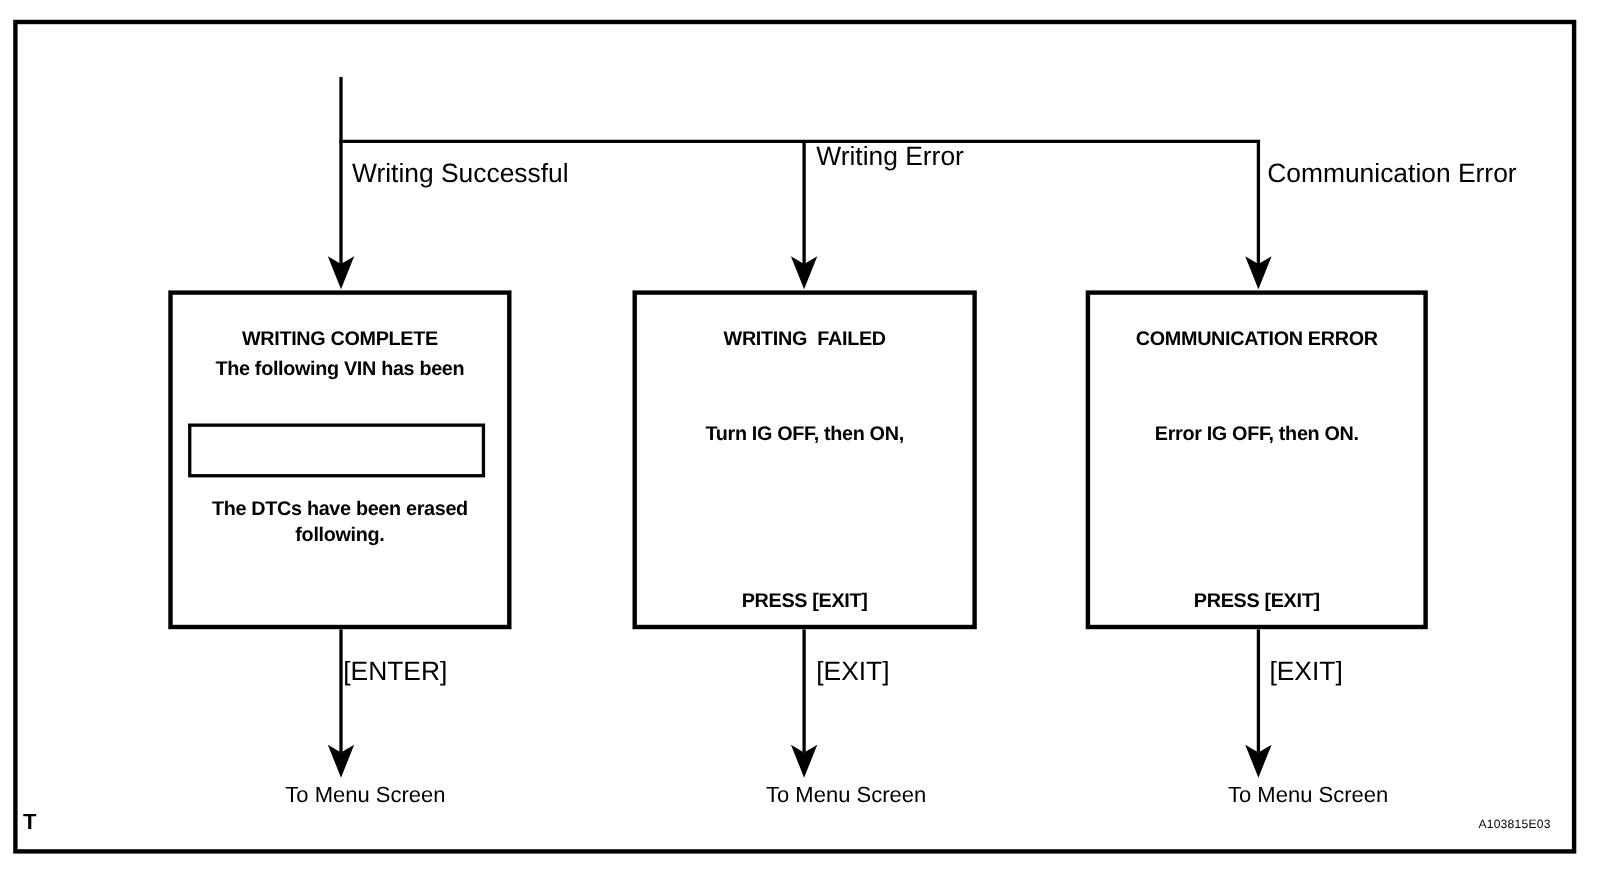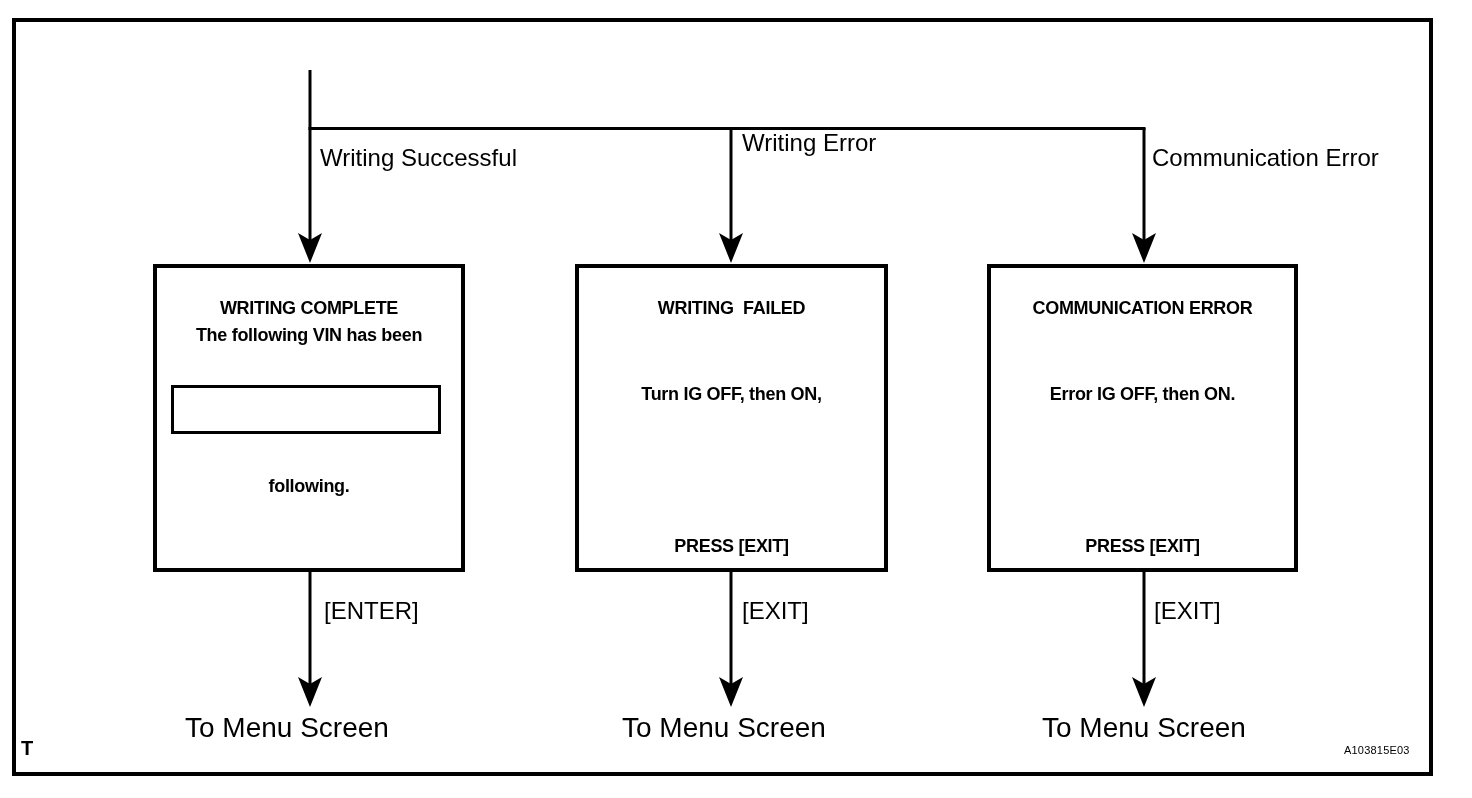--- a/index.html
+++ b/index.html
@@ -57,29 +57,29 @@
   .box-footer { top: 266px; }
   .flow-label {
     position: absolute;
     font-size: 24px;
     line-height: 26px;
     white-space: nowrap;
   }
   .branch-label-1 { left: 320px;  top: 145px; }
   .branch-label-2 { left: 742px;  top: 130px; }
   .branch-label-3 { left: 1152px; top: 145px; }
-  .key-label-1 { left: 324px;  top: 598px; text-align: right; }
+  .key-label-1 { left: 312px;  top: 598px; text-align: right; }
   .key-label-2 { left: 742px;  top: 598px; }
   .key-label-3 { left: 1154px; top: 598px; }
   .dest {
     position: absolute;
     top: 712px;
     width: 220px;
-    text-align: left;
-    font-size: 28px;
+    text-align: right;
+    font-size: 20px;
     white-space: nowrap;
   }
   .dest-1 { left: 185px; }
   .dest-2 { left: 622px; }
   .dest-3 { left: 1042px; }
   .corner-label {
     position: absolute;
     left: 21px; top: 737px;
     font-size: 20px;
     font-weight: bold;
@@ -119,20 +119,21 @@
   </svg>
 
   <div class="flow-label branch-label-1">Writing Successful</div>
   <div class="flow-label branch-label-2">Writing Error</div>
   <div class="flow-label branch-label-3">Communication Error</div>
 
   <div class="screen-box" id="screen-1">
     <div class="bt box-title">WRITING COMPLETE</div>
     <div class="bt" style="top:55px">The following VIN has been</div>
     <div class="vin-field"></div>
+    <div class="bt" style="top:182px">The DTCs have been erased</div>
     <div class="bt" style="top:206px">following.</div>
   </div>
 
   <div class="screen-box" id="screen-2">
     <div class="bt" style="top:114px">Turn IG OFF, then ON,</div>
     <div class="bt box-title">WRITING  FAILED</div>
     <div class="bt box-footer">PRESS [EXIT]</div>
   </div>
 
   <div class="screen-box" id="screen-3">

